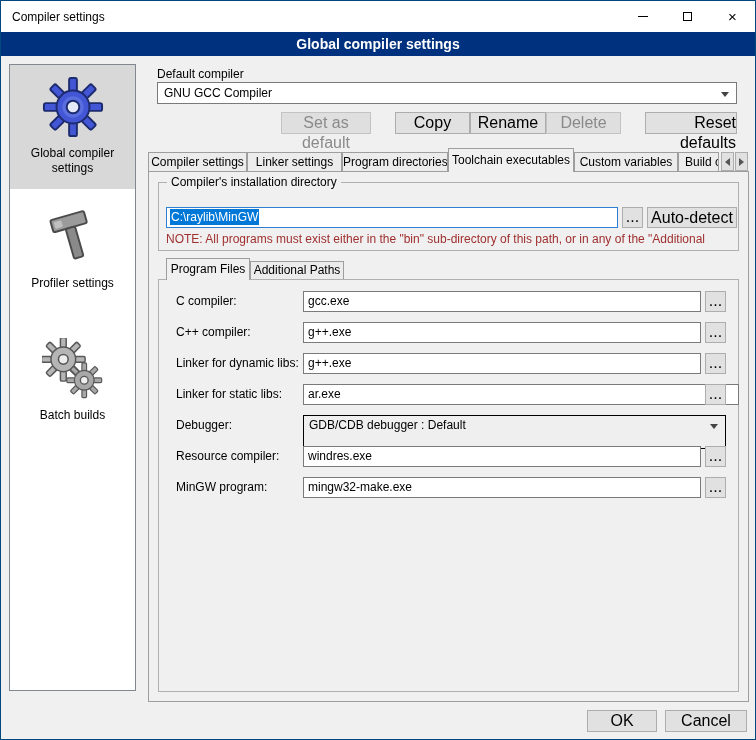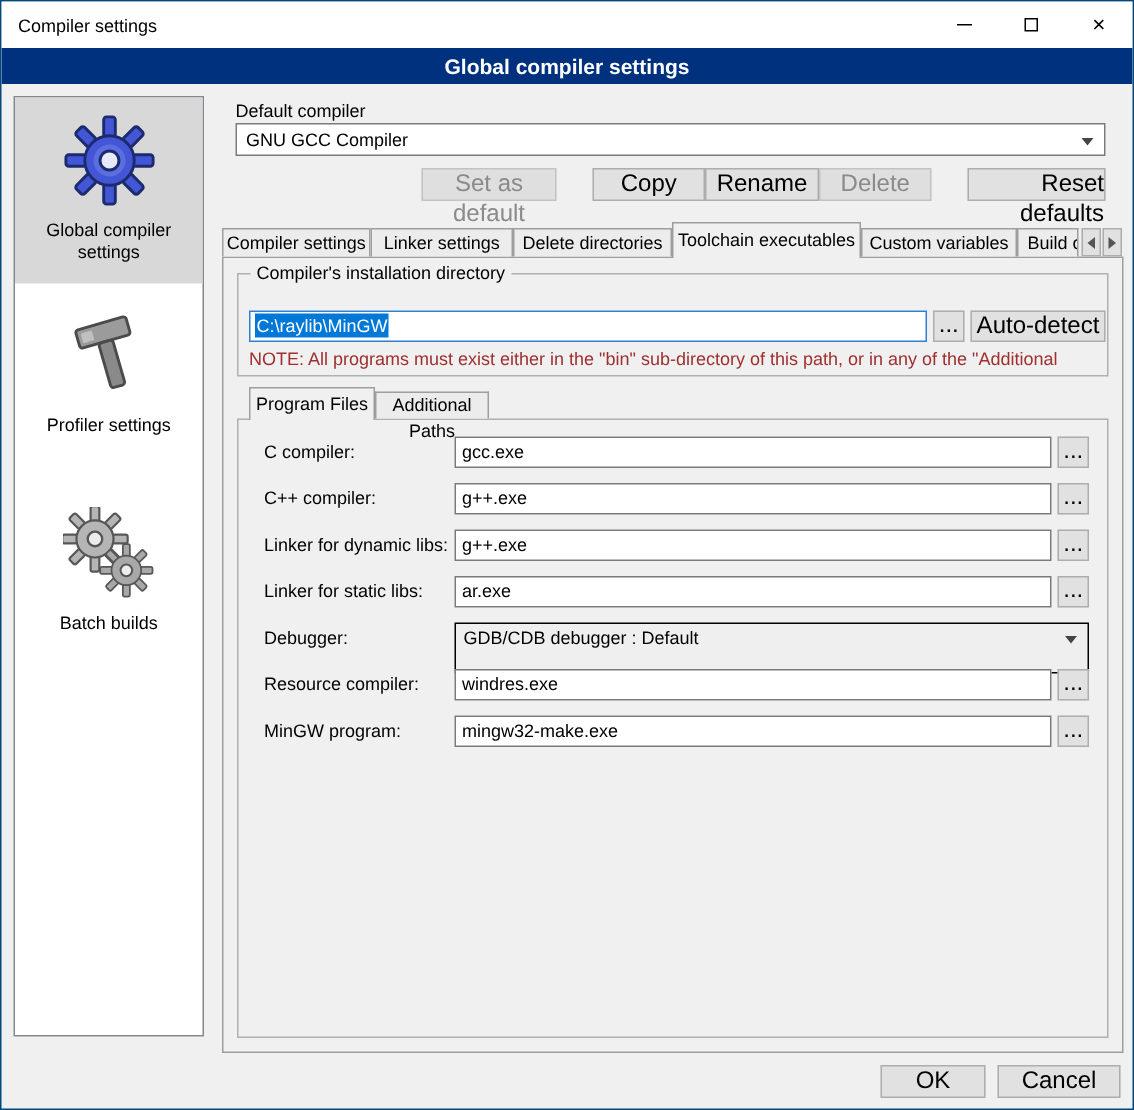--- a/index.html
+++ b/index.html
@@ -143,21 +143,21 @@
   </div>
 
   <div class="btn disabled" style="left:280px; top:111px; width:90px;">Set as default</div>
   <div class="btn" style="left:394px; top:111px; width:75px;">Copy</div>
   <div class="btn" style="left:469px; top:111px; width:76px;">Rename</div>
   <div class="btn disabled" style="left:545px; top:111px; width:75px;">Delete</div>
   <div class="btn" style="left:644px; top:111px; width:92px;text-align:right;">Reset defaults</div>
 
   <div class="tab" style="left:147px; width:99px;">Compiler settings</div>
   <div class="tab" style="left:246px; width:95px;">Linker settings</div>
-  <div class="tab" style="left:341px; width:106px;">Delete directories</div>
+  <div class="tab" style="left:341px; width:106px;">Program directories</div>
   <div class="tab active" style="left:447px; width:126px;">Toolchain executables</div>
   <div class="tab" style="left:573px; width:104px;">Custom variables</div>
   <div class="tab" style="left:677px; width:41px; text-align:left; padding-left:6px;">Build options</div>
   <div class="tab-scroll" style="left:720px;">
       <span class="tri-left"></span>
     </div>
   <div class="tab-scroll" style="left:734px;">
       <span class="tri-right"></span>
     </div>
 
@@ -167,37 +167,37 @@
   <div class="legend">Compiler's installation directory</div>
 
   <div class="dir-input">
     <span class="sel">C:\raylib\MinGW</span>
   </div>
   <div class="btn" style="left:621px; top:206px; width:21px; height:21px; line-height:18px; z-index:3;">...</div>
   <div class="btn" style="left:646px; top:206px; width:90px; height:21px; line-height:19px; z-index:3;">Auto-detect</div>
   <div class="note">NOTE: All programs must exist either in the "bin" sub-directory of this path, or in any of the "Additional</div>
 
   <div class="subtab active" style="left:165px; width:84px;">Program Files</div>
-  <div class="subtab" style="left:249px; width:76px;">Additional Paths</div>
+  <div class="subtab" style="left:249px; width:94px;">Additional Paths</div>
   <div class="sub-panel"></div>
 
   <div class="row-label z3" style="left:175px; top:290px;">C compiler:</div>
   <div class="inputbox z3" style="left:302px; top:290px; width:398px;">gcc.exe</div>
   <div class="btn z3" style="left:704px; top:290px; width:21px; height:21px; line-height:18px;">...</div>
 
   <div class="row-label z3" style="left:175px; top:321px;">C++ compiler:</div>
   <div class="inputbox z3" style="left:302px; top:321px; width:398px;">g++.exe</div>
   <div class="btn z3" style="left:704px; top:321px; width:21px; height:21px; line-height:18px;">...</div>
 
   <div class="row-label z3" style="left:175px; top:352px;">Linker for dynamic libs:</div>
   <div class="inputbox z3" style="left:302px; top:352px; width:398px;">g++.exe</div>
   <div class="btn z3" style="left:704px; top:352px; width:21px; height:21px; line-height:18px;">...</div>
 
   <div class="row-label z3" style="left:175px; top:383px;">Linker for static libs:</div>
-  <div class="inputbox z3" style="left:302px; top:383px; width:398px;">ar.exe</div>
+  <div class="inputbox z3" style="left:302px; top:383px; width:436px;">ar.exe</div>
   <div class="btn z3" style="left:704px; top:383px; width:21px; height:21px; line-height:18px;">...</div>
 
   <div class="row-label z3" style="left:175px; top:414px;">Debugger:</div>
   <div class="select z3" style="left:302px; top:414px; width:423px;">
     <span>GDB/CDB debugger : Default</span>
     <span class="arr"></span>
   </div>
 
   <div class="row-label z3" style="left:175px; top:445px;">Resource compiler:</div>
   <div class="inputbox z3" style="left:302px; top:445px; width:398px;">windres.exe</div>

